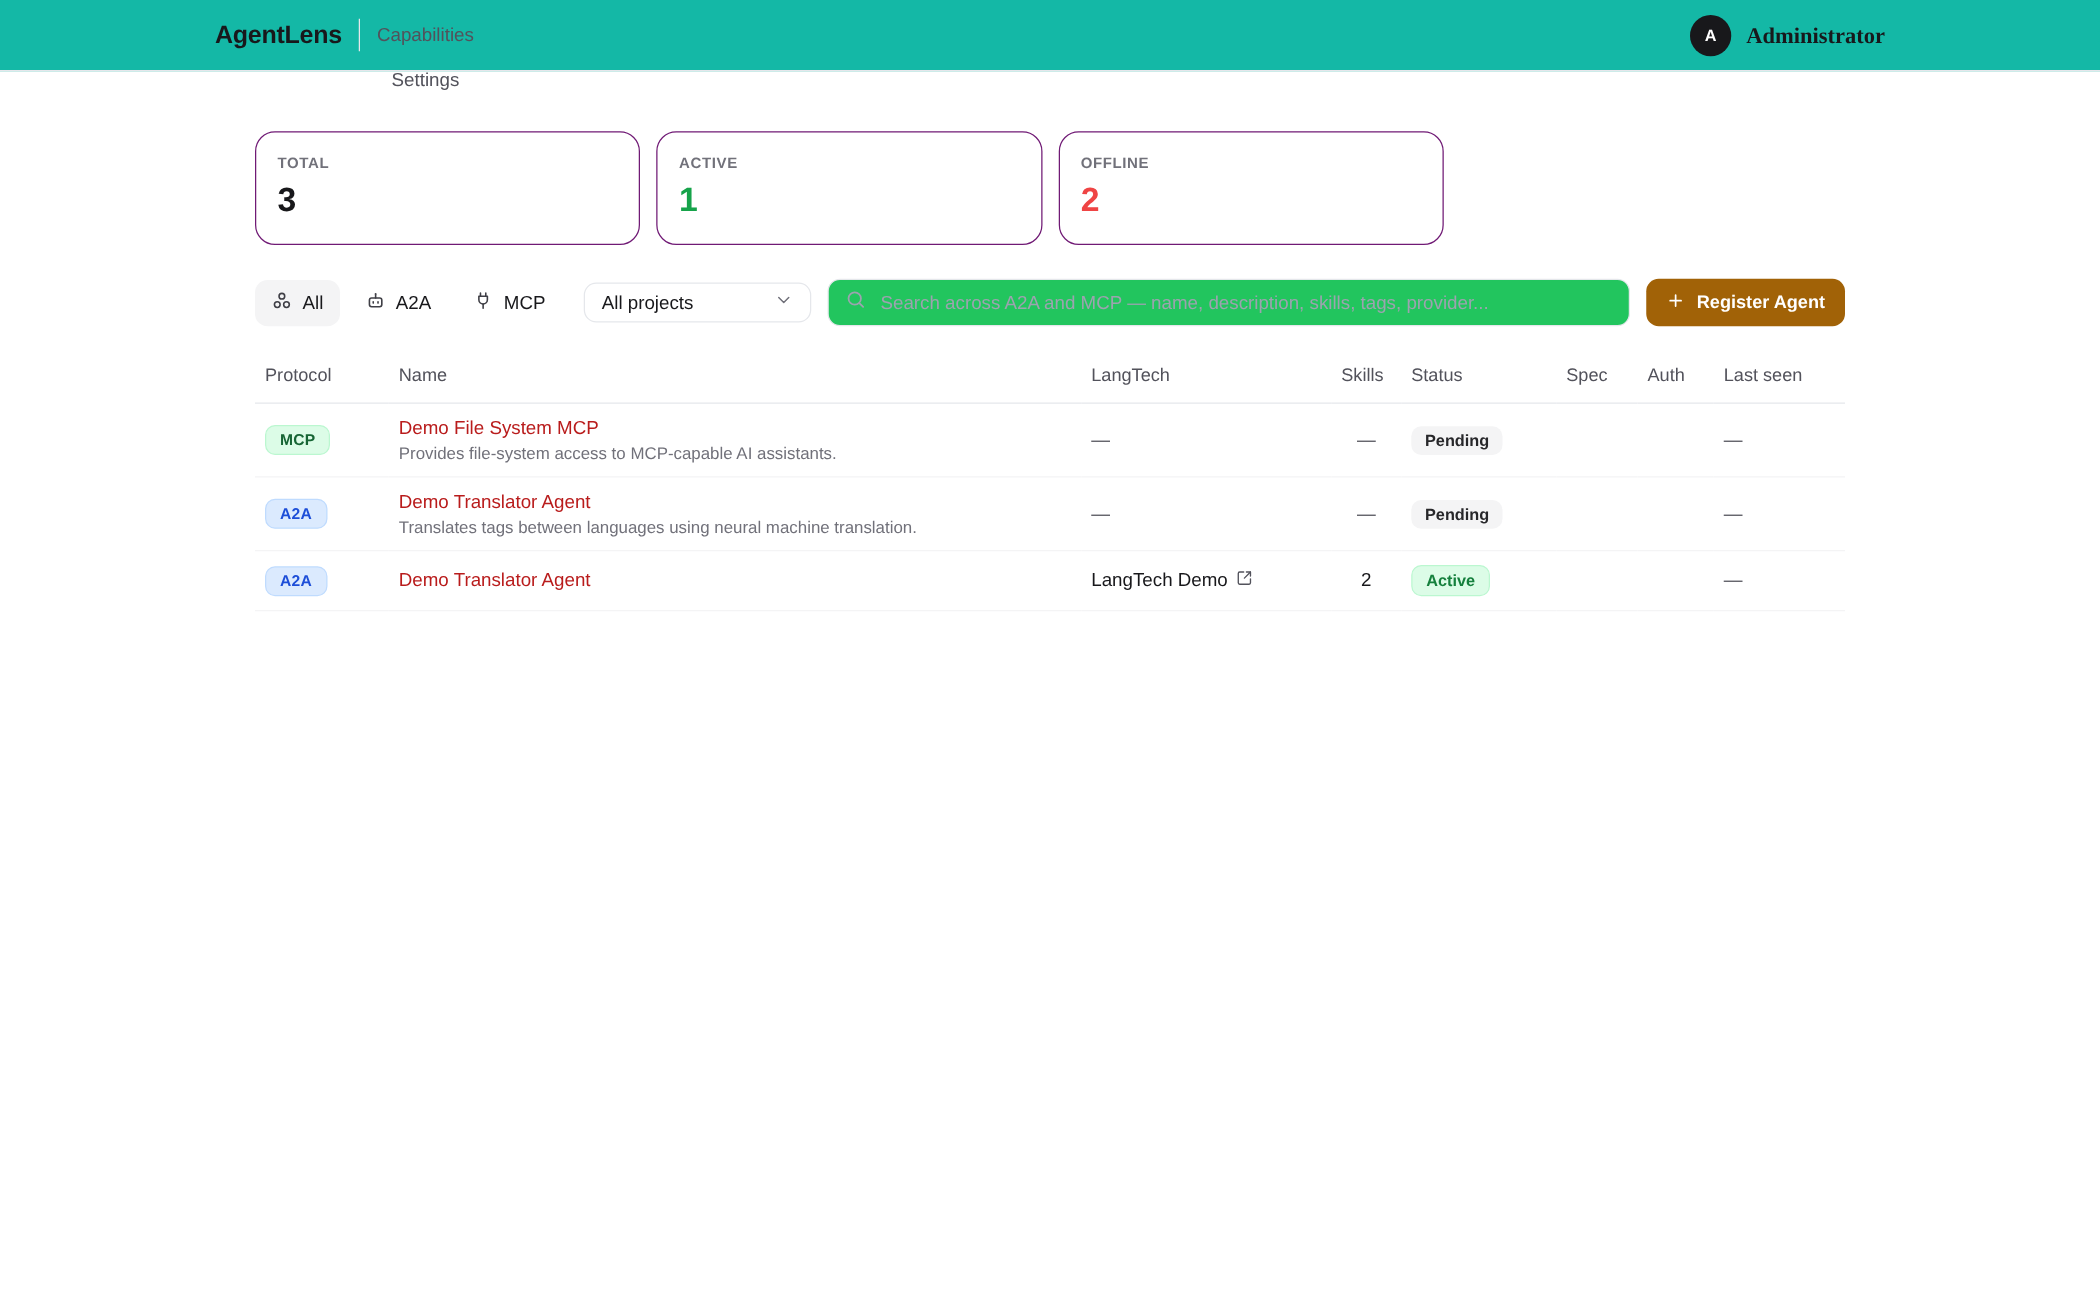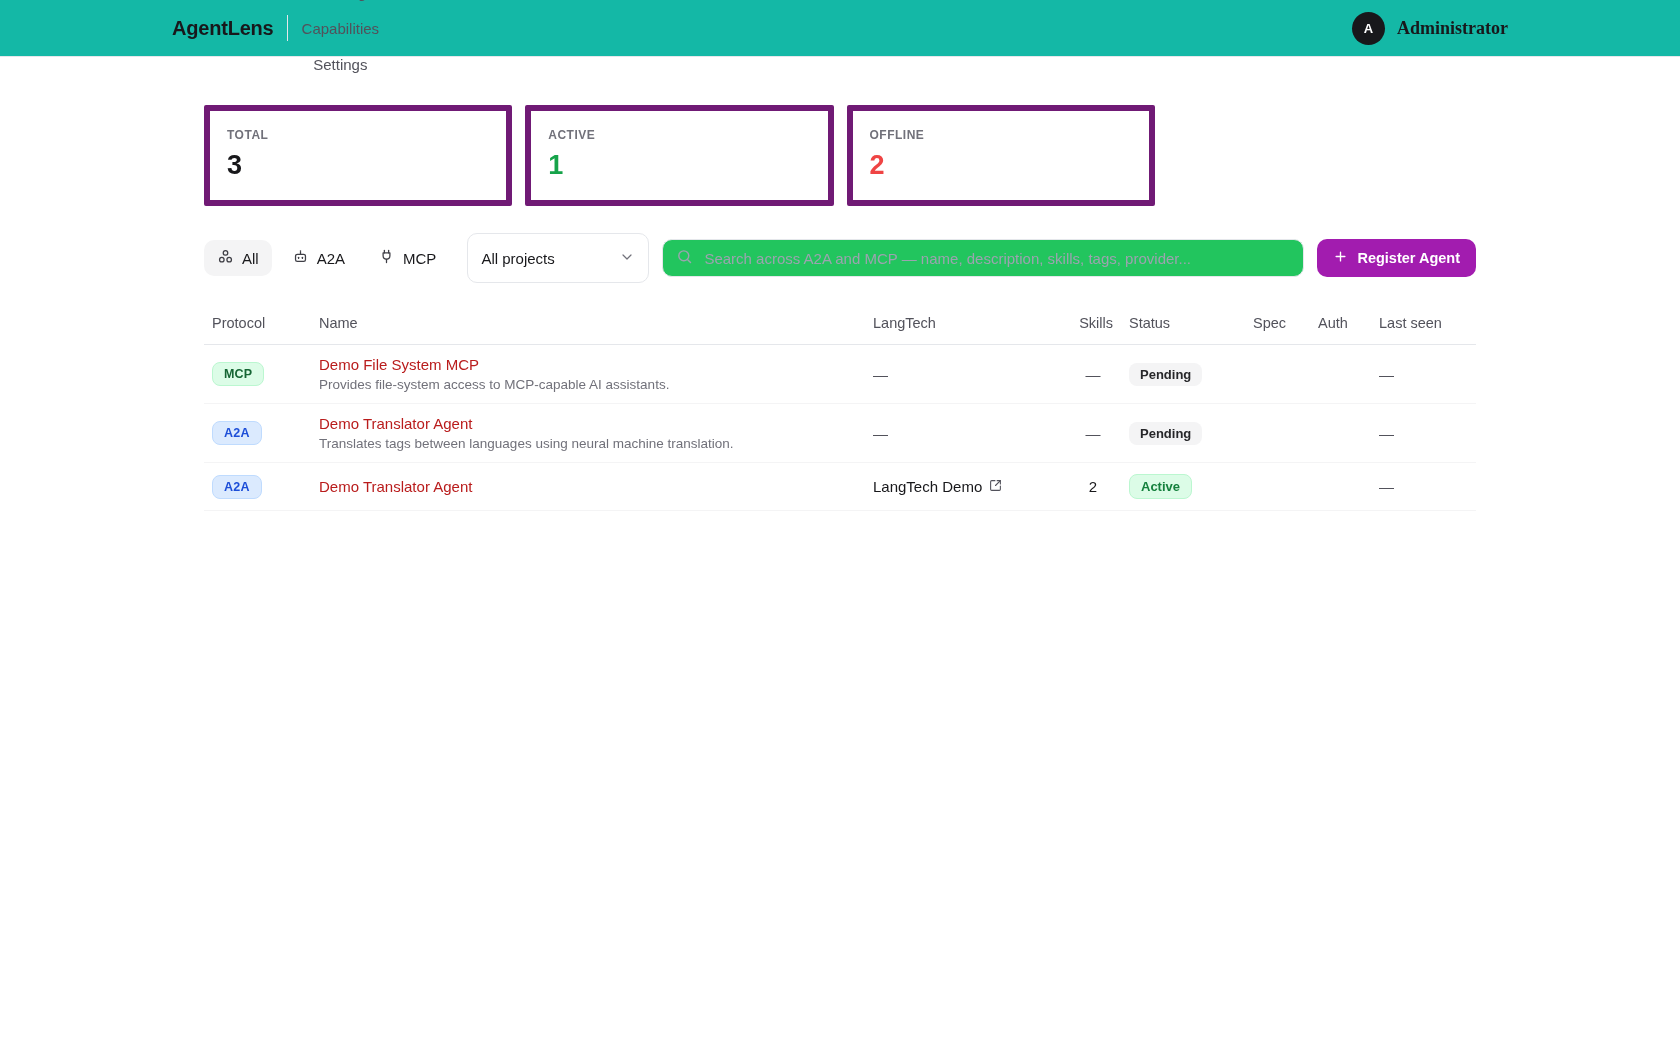--- a/index.html
+++ b/index.html
@@ -26,41 +26,41 @@
     width:33px; height:33px; border-radius:50%; background:#18181b; color:#fff;
     display:flex; align-items:center; justify-content:center;
     font-size:13px; font-weight:700; cursor:pointer;
   }
   .user-name { font-size:18px; font-weight:700;font-family:Liberation Serif, serif; }
 
   
   .main { max-width:1272px; margin:0 auto; padding:48px 0 60px; }
 
   .stats { display:grid; grid-template-columns:repeat(4,1fr); gap:13px; }
-  .stat-card { border:6px solid #701a75; border-radius:2px; padding:17px 17px 21px; background:#fff; }
+  .stat-card { border:1px solid #701a75; border-radius:16px; padding:17px 17px 21px; background:#fff; }
   .stat-label { font-size:12px; font-weight:600; color:#71717a; letter-spacing:0.5px; }
   .stat-value { font-size:27px; font-weight:700; margin-top:10px; line-height:1; }
   .stat-value--total    { color:#18181b; }
   .stat-value--active   { color:#16a34a; }
   .stat-value--degraded { color:#ca8a04; }
   .stat-value--offline  { color:#ef4444; }
 
   
   .filter-bar { margin-top:27px; display:flex; align-items:center; }
   .tabs { display:flex; align-items:center; gap:7px; }
   .tab {
     display:flex; align-items:center; gap:8px;
     padding:8px 13px; border-radius:10px; border:none; background:transparent;
     font-family:inherit; font-size:15px; font-weight:500; color:#18181b; cursor:pointer;
   }
   .tab.active { background:#f4f4f5; }
   .tab svg { color:#3f3f46; }
 
   .select {
-    margin-left:18px; width:182px; height:50px;
+    margin-left:18px; width:182px; height:32px;
     display:flex; align-items:center; justify-content:space-between;
     border:1px solid #e5e7eb; border-radius:10px; padding:0 13px;
     font-size:15px; background:#fff; cursor:pointer;
   }
   .select svg { color:#71717a; }
 
   .search {
     flex:1; margin-left:13px; height:38px;
     display:flex; align-items:center; gap:9px;
     border:1px solid #e5e7eb; border-radius:10px; padding:0 13px; background:#22c55e;
@@ -68,31 +68,31 @@
   .search svg { color:#9ca3af; flex:none; }
   .search input {
     border:none; outline:none; flex:1; background:transparent;
     font-family:inherit; font-size:15px; color:#18181b;
   }
   .search input::placeholder { color:#9ca3af; }
 
   .register-btn {
     margin-left:13px; height:38px;
     display:flex; align-items:center; gap:9px;
-    background:#a21caf; color:#fff; border:none; border-radius:10px;
+    background:#a16207; color:#fff; border:none; border-radius:10px;
     padding:0 16px; font-family:inherit; font-size:14.5px; font-weight:600; cursor:pointer;
   }
 
   
   table { width:100%; margin-top:26px; border-collapse:collapse; table-layout:fixed; }
   th {
     text-align:left; font-weight:400; color:#52525b; font-size:14.5px;
     padding:6px 8px 13px; border-bottom:1px solid #e5e7eb;
   }
-  th.col-skills { text-align:right; }
+  th.col-skills { text-align:left; }
   td { padding:11px 8px; border-bottom:1px solid #f4f4f5; vertical-align:middle; font-size:15px; }
   td.cell-skills { text-align:center; }
 
   .proto-badge {
     display:inline-block; padding:4px 11px; border-radius:8px;
     font-size:12.5px; font-weight:700; letter-spacing:0.2px;
   }
   .badge-green { background:#dcfce7; color:#166534; border:1px solid #bbf7d0; }
   .badge-blue  { background:#dbeafe; color:#1d4ed8; border:1px solid #bfdbfe; }
 

